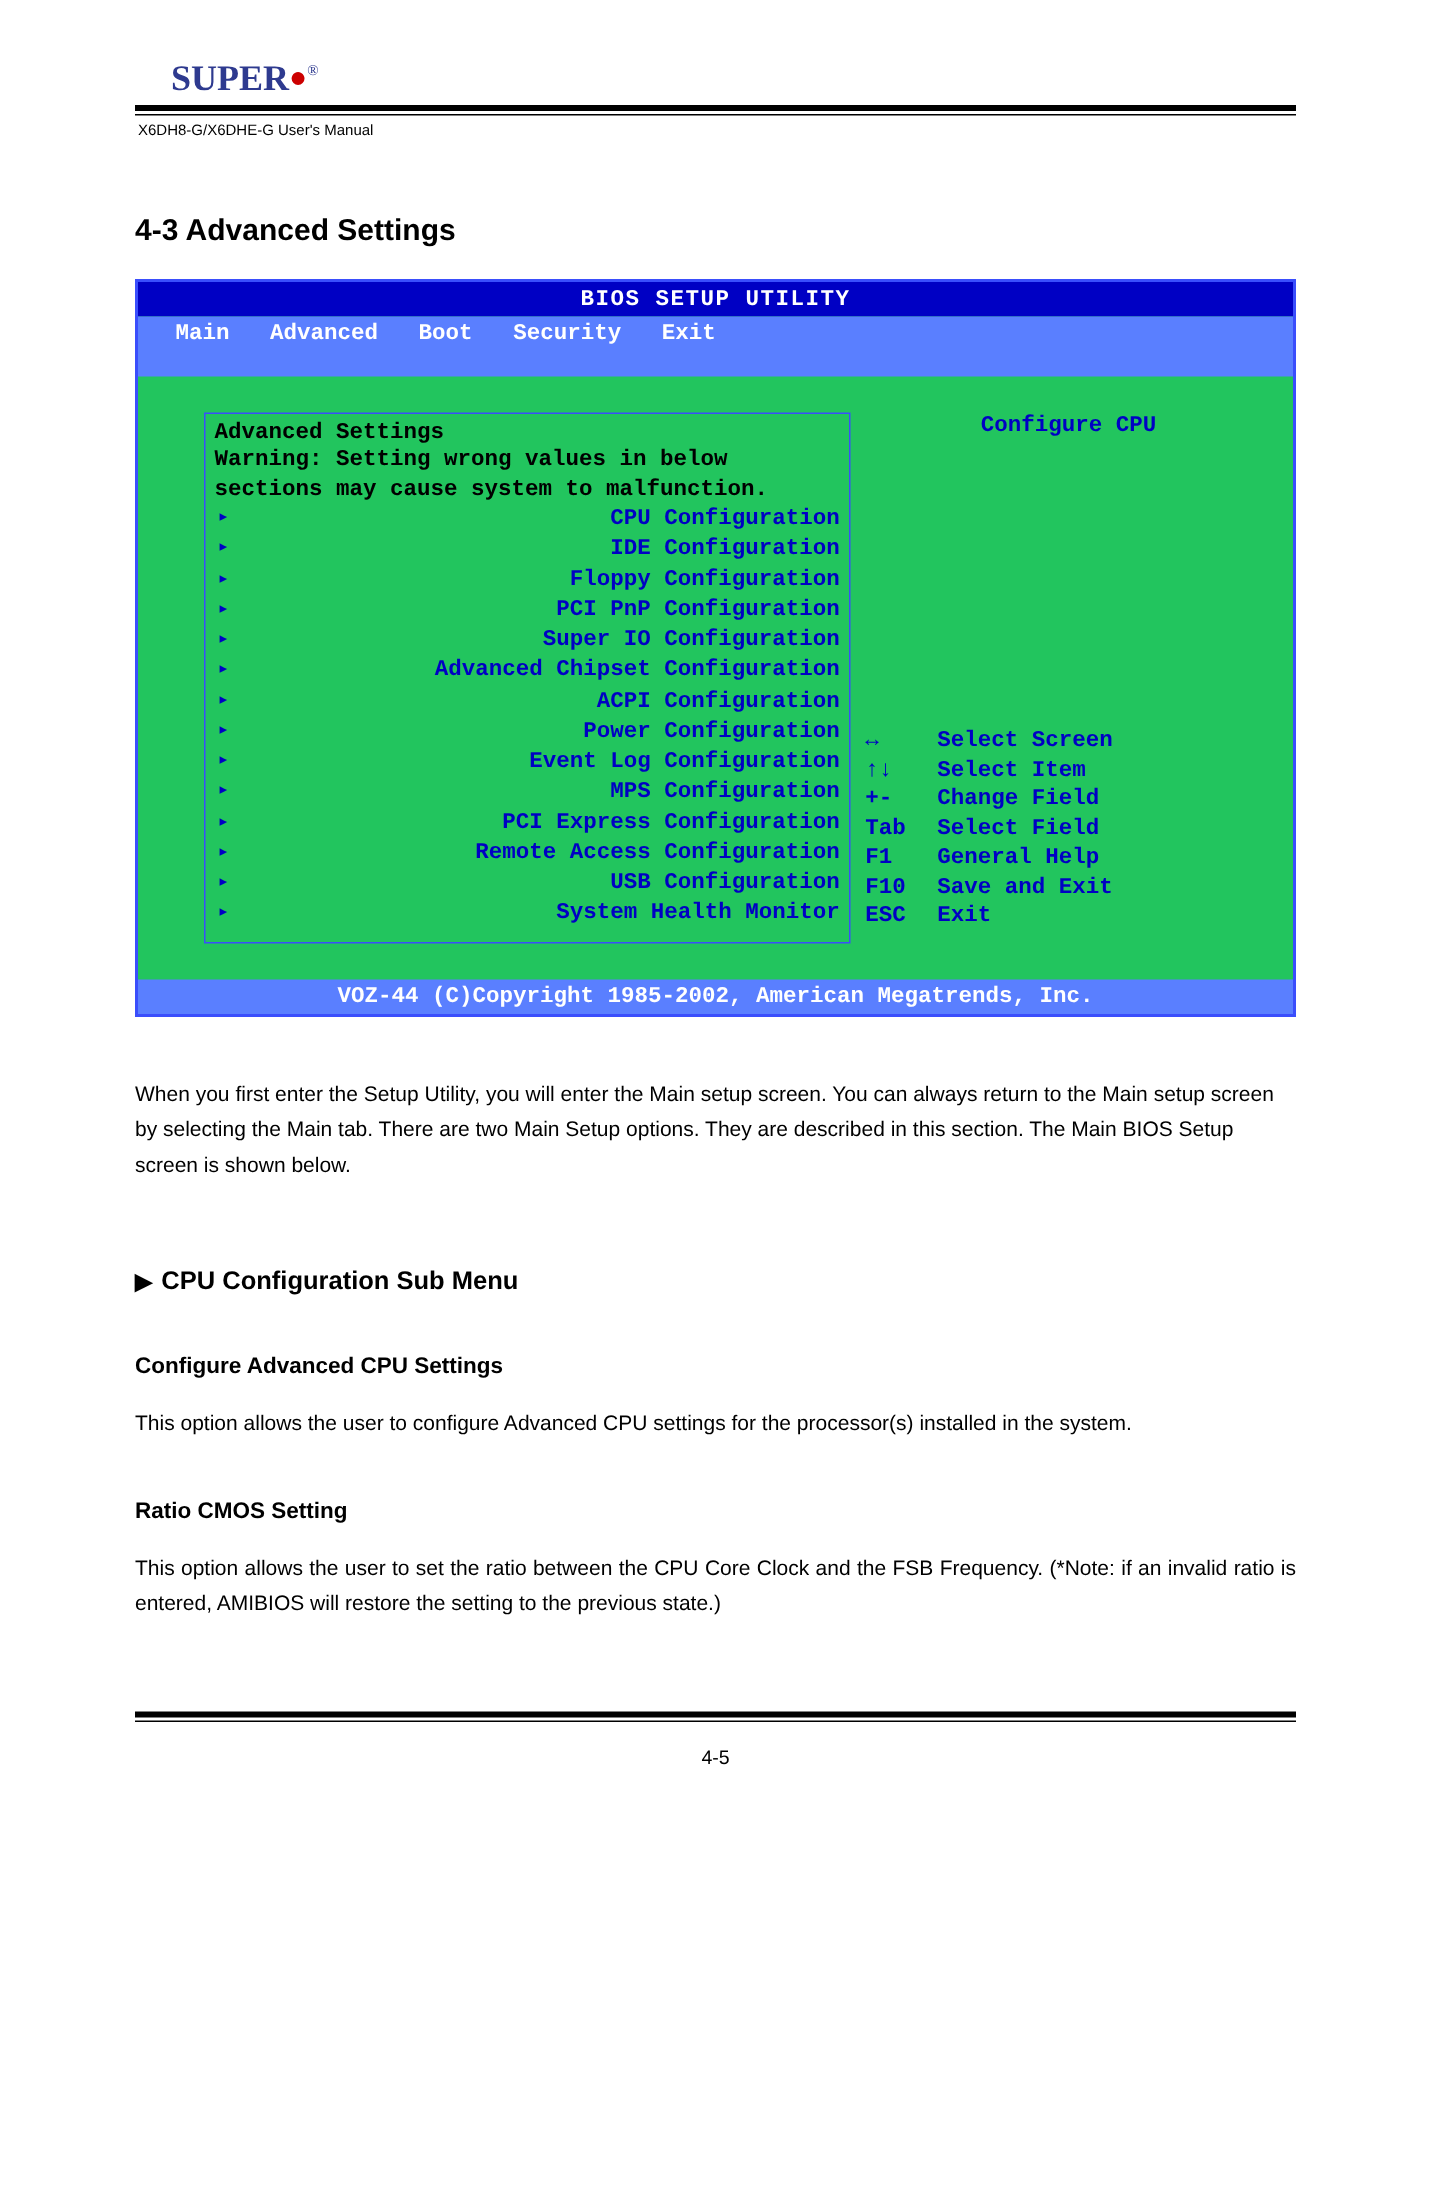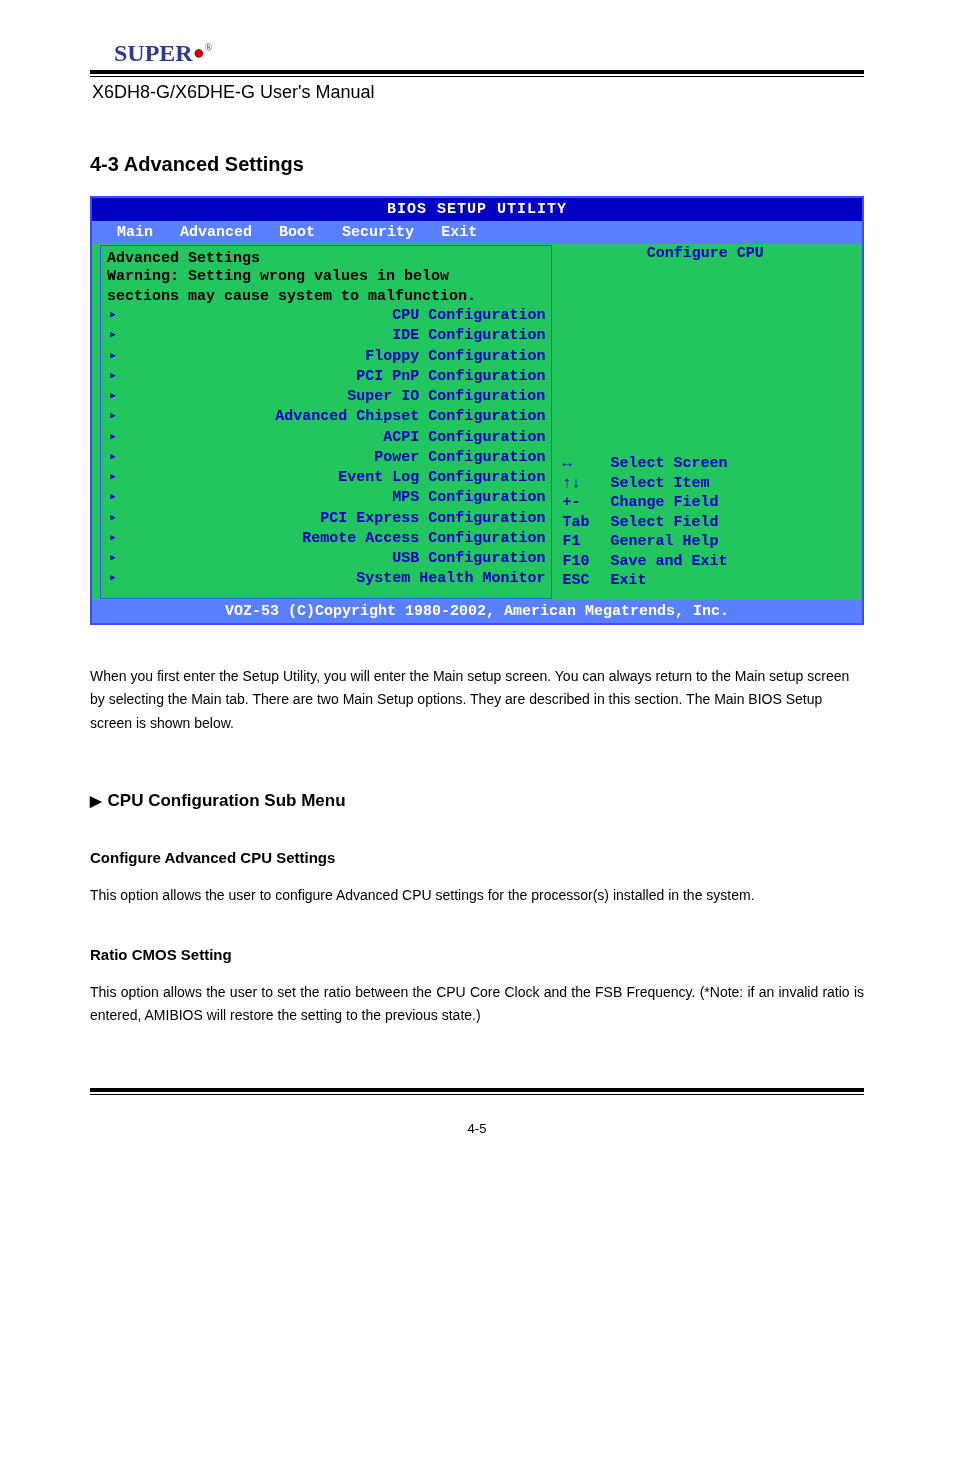--- a/index.html
+++ b/index.html
@@ -36,21 +36,21 @@
     }
     .thick-rule {
       border-top: 4px solid #000;
     }
     .thin-rule {
       border-top: 1.5px solid #000;
       margin-top: 2px;
     }
     .doc-title {
       font-family: Arial, sans-serif;
-      font-size: 18px;
+      font-size: 10px;
       margin-top: 5px;
       margin-left: 2px;
     }
     .section-heading {
       font-family: Arial, sans-serif;
       font-size: 20px;
       font-weight: bold;
       margin: 50px 0 20px 0;
     }
     .bios-container {
@@ -63,28 +63,29 @@
     .bios-title {
       background: #0000c4;
       color: #fff;
       text-align: center;
       padding: 3px 0;
       letter-spacing: 1px;
     }
     .bios-tabs {
       background: #5a7fff;
       color: #fff;
-      padding: 3px 0 3px 25px;
+      padding: 3px 0 20px 25px;
     }
     .bios-tabs span {
       margin-right: 18px;
     }
     .bios-body {
       display: flex;
-      padding: 1px 8px;
+      padding: 24px 8px;
+      margin-left: 36px;
     }
     .bios-left {
       flex: 0 0 60%;
       border: 1px solid #3a4efc;
       padding: 4px 6px 8px 6px;
       color: #000;
     }
     .bios-left .adv-heading {
       margin-bottom: 0;
     }
@@ -227,32 +228,32 @@
         <span>Select Field</span>
         <span>F1</span>
         <span>General Help</span>
         <span>F10</span>
         <span>Save and Exit</span>
         <span>ESC</span>
         <span>Exit</span>
       </div>
     </div>
   </div>
-  <div class="bios-copyright">VOZ-53 (C)Copyright 1980-2002, American Megatrends, Inc.</div>
+  <div class="bios-copyright">VOZ-44 (C)Copyright 1985-2002, American Megatrends, Inc.</div>
 </div>
 
 <div class="explain-text">When you first enter the Setup Utility, you will enter the Main setup screen. You can always return to the Main setup screen by selecting the Main tab. There are two Main Setup options. They are described in this section. The Main BIOS Setup screen is shown below.</div>
 
 <div class="sub-heading">
   <span class="tri">▶</span><span>CPU Configuration Sub Menu</span>
 </div>
 
 <div class="setting-heading">Configure Advanced CPU Settings</div>
 <div class="setting-desc">This option allows the user to configure Advanced CPU settings for the processor(s) installed in the system.</div>
 
 <div class="setting-heading">Ratio CMOS Setting</div>
 <div class="setting-desc">This option allows the user to set the ratio between the CPU Core Clock and the FSB Frequency. (*Note: if an invalid ratio is entered, AMIBIOS will restore the setting to the previous state.)</div>
 
 <div class="footer-rules">
   <div class="thick-rule"></div>
   <div class="thin-rule"></div>
 </div>
-<div class="page-num" style="margin-top:26px;">4-5</div>
+<div class="page-num" style="margin-top:16px;">4-5</div>
 
 </body></html>

